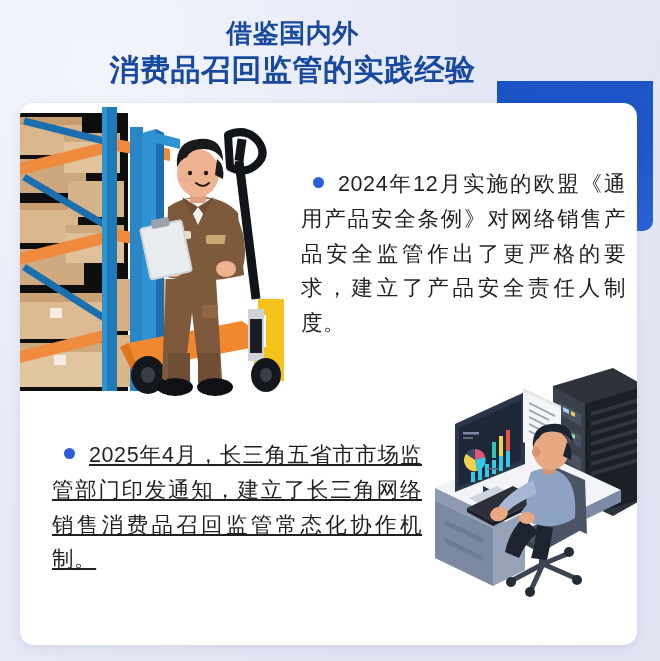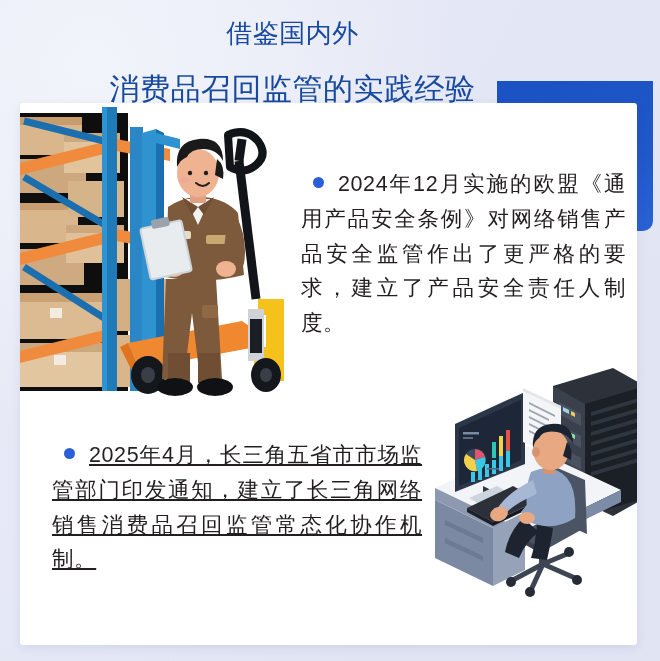--- a/index.html
+++ b/index.html
@@ -8,28 +8,28 @@
     font-family:"Liberation Sans","DejaVu Sans",sans-serif;
     background:linear-gradient(135deg,#eef0f9 0%,#e4e7f5 38%,#dfe3f3 62%,#e6e9f6 100%);
   }
   #page-bg{position:absolute;inset:0;
     background:
       radial-gradient(circle at 14% 10%, #f2f4fb 0%, rgba(242,244,251,0) 46%),
       radial-gradient(circle at 92% 96%, #e1e4f3 0%, rgba(225,228,243,0) 52%),
       linear-gradient(120deg,#e9ebf7 0%,#e3e6f4 55%,#e0e3f2 100%);
   }
   #title{position:absolute;left:0;top:16px;width:585px;text-align:center;
-    color:#17499e;font-weight:normal;line-height:1.32;letter-spacing:.5px;}
+    color:#17499e;font-weight:bold;line-height:1.32;letter-spacing:.5px;}
   #title .l1{font-size:26px;display:block;}
-  #title .l2{font-size:30px;display:block;margin-top:19px;}
+  #title .l2{font-size:30px;display:block;}
   #accent-bar{position:absolute;left:497px;top:81px;width:156px;height:150px;
     background:linear-gradient(160deg,#1a52c4 0%,#2057c9 60%,#2a62d6 100%);
     border-radius:0 0 10px 10px;}
   #card{position:absolute;left:20px;top:103px;width:617px;height:542px;
-    background:#ffffff;border-radius:3px;
+    background:#ffffff;border-radius:14px;
     box-shadow:0 3px 10px rgba(60,70,120,.10);overflow:hidden;}
   
   #art-warehouse{position:absolute;left:0px;top:0px;width:278px;height:305px;overflow:hidden;background:#fff;}
   
   #art-office{position:absolute;left:415px;top:265px;width:210px;height:235px;overflow:hidden;}
   
   .para{position:absolute;color:#231f20;font-size:21.5px;line-height:1.62;
         letter-spacing:.6px;text-align:justify;}
   #para-1{left:281px;top:64px;width:325px;}
   #para-2{left:32px;top:335px;width:370px;text-decoration:underline;}

